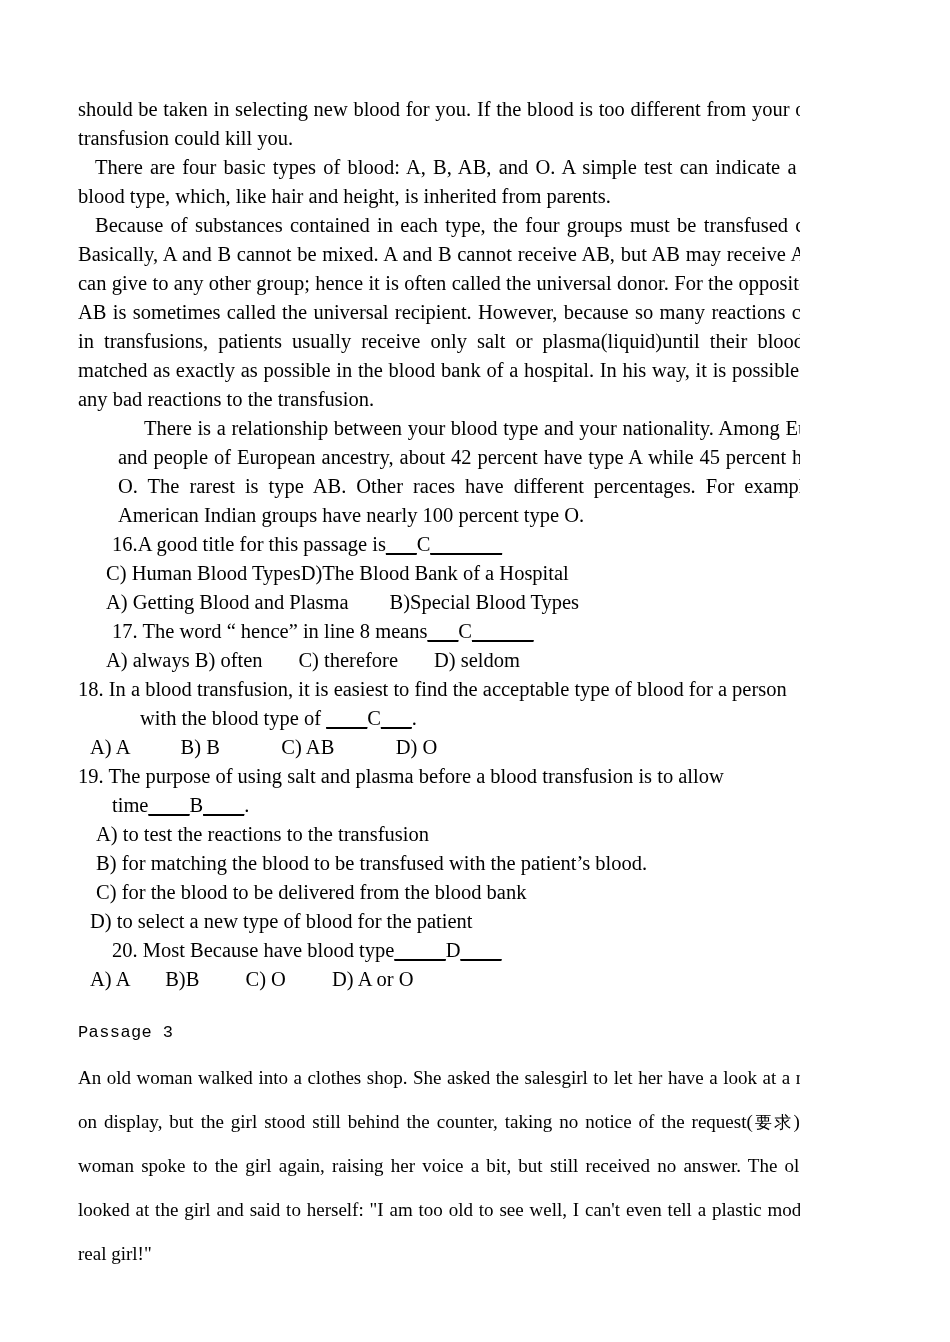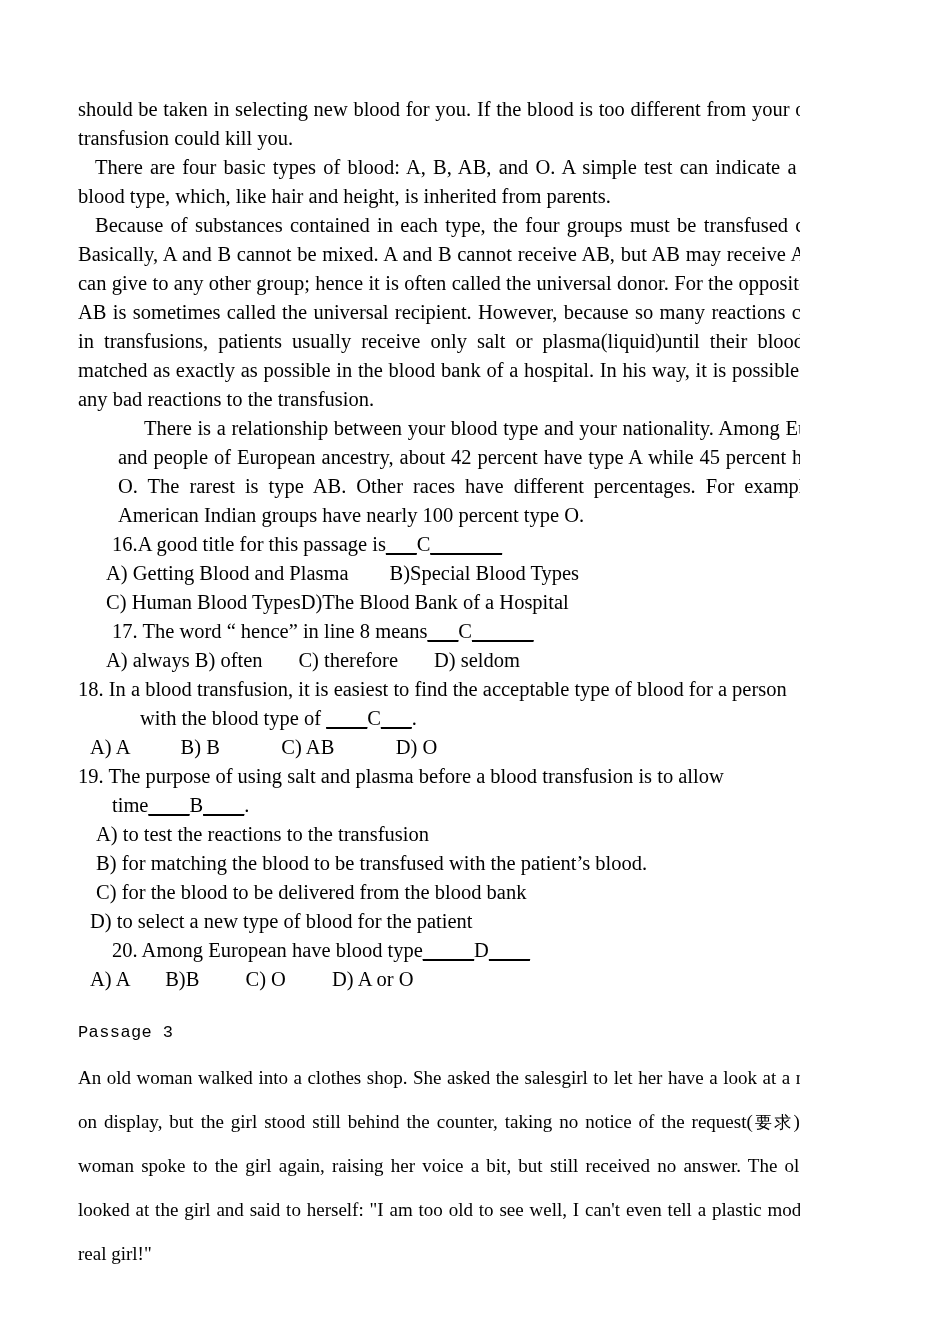--- a/index.html
+++ b/index.html
@@ -100,22 +100,22 @@
       <p class="para">should be taken in selecting new blood for you. If the blood is too different from your own , the transfusion could kill you.</p>
       <p class="para indent-1">There are four basic types of blood: A, B, AB, and O. A simple test can indicate a person’s blood type, which, like hair and height, is inherited from parents.</p>
       <p class="para indent-1">Because of substances contained in each type, the four groups must be transfused carefully. Basically, A and B cannot be mixed. A and B cannot receive AB, but AB may receive A or B. O can give to any other group; hence it is often called the universal donor. For the opposite reason, AB is sometimes called the universal recipient. However, because so many reactions can occur in transfusions, patients usually receive only salt or plasma(liquid)until their blood can be matched as exactly as possible in the blood bank of a hospital. In his way, it is possible to avoid any bad reactions to the transfusion.</p>
       <p class="para indent-2">There is a relationship between your blood type and your nationality. Among Europeans and people of European ancestry, about 42 percent have type A while 45 percent have type O. The rarest is type AB. Other races have different percentages. For example, some American Indian groups have nearly 100 percent type O.</p>
     </div>
 
     <div class="questions">
 
       <div>
         <div class="q-line nojust"><span>16.</span><span>A good title for this passage is</span><span class="blank">___</span><span>C</span><span class="blank">_______</span></div>
+        <div class="opt-row opt-indent-a">C) Human Blood TypesD)The Blood Bank of a Hospital</div>
         <div class="opt-row opt-indent-a">A) Getting Blood and Plasma        B)Special Blood Types</div>
-        <div class="opt-row opt-indent-a">C) Human Blood TypesD)The Blood Bank of a Hospital</div>
       </div>
 
       <div>
         <div class="q-line nojust"><span>17.</span><span> The word “ hence” in line 8 means</span><span class="blank">___</span><span>C</span><span class="blank">______</span></div>
         <div class="opt-row opt-indent-a">A) always B) often       C) therefore       D) seldom</div>
       </div>
 
       <div>
         <div class="q-line"><span>18.</span><span> In a blood transfusion, it is easiest to find the acceptable type of blood for a person</span></div>
         <div class="q-line nojust cont-indent"><span>with the blood type of </span><span class="blank">____</span><span>C</span><span class="blank">___</span><span>.</span></div>
@@ -125,21 +125,21 @@
       <div>
         <div class="q-line"><span>19.</span><span> The purpose of using salt and plasma before a blood transfusion is to allow</span></div>
         <div class="q-line nojust"><span>time</span><span class="blank">____</span><span>B</span><span class="blank">____</span><span>.</span></div>
         <div class="opt-row opt-indent-b">A) to test the reactions to the transfusion</div>
         <div class="opt-row opt-indent-b">B) for matching the blood to be transfused with the patient’s blood.</div>
         <div class="opt-row opt-indent-b">C) for the blood to be delivered from the blood bank</div>
         <div class="opt-row opt-indent-c">D) to select a new type of blood for the patient</div>
       </div>
 
       <div>
-        <div class="q-line nojust"><span>20.</span><span> Among European have blood type</span><span class="blank">_____</span><span>D</span><span class="blank">____</span></div>
+        <div class="q-line nojust"><span>20.</span><span> Most Because have blood type</span><span class="blank">_____</span><span>D</span><span class="blank">____</span></div>
         <div class="opt-row opt-indent-c">A) A       B)B         C) O         D) A or O</div>
       </div>
 
     </div>
 
     <div class="spacer-before-passage"></div>
     <div class="passage-head">Passage  3</div>
     <div class="spacer-after-passage"></div>
 
     <p class="para3"><span>An old woman walked into a clothes shop. She asked the salesgirl to let her have a look at a new dress on display, but the girl stood still behind the counter, taking no notice of the request(</span><span class="cjk">要求</span><span>). The old woman spoke to the girl again, raising her voice a bit, but still received no answer. The old woman looked at the girl and said to herself: "I am too old to see well, I can't even tell a plastic model from a real girl!"</span></p>

